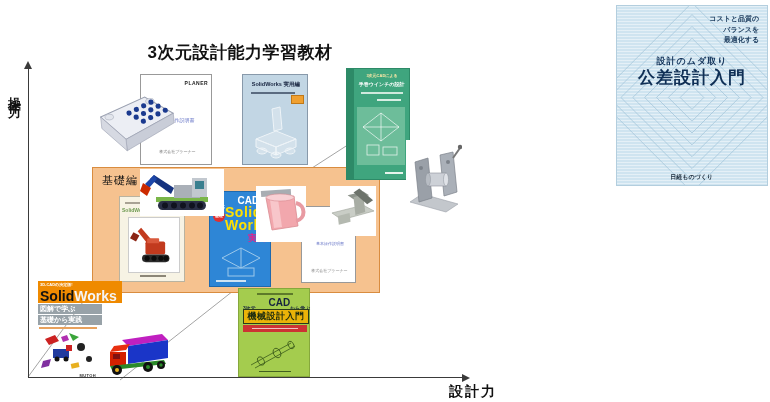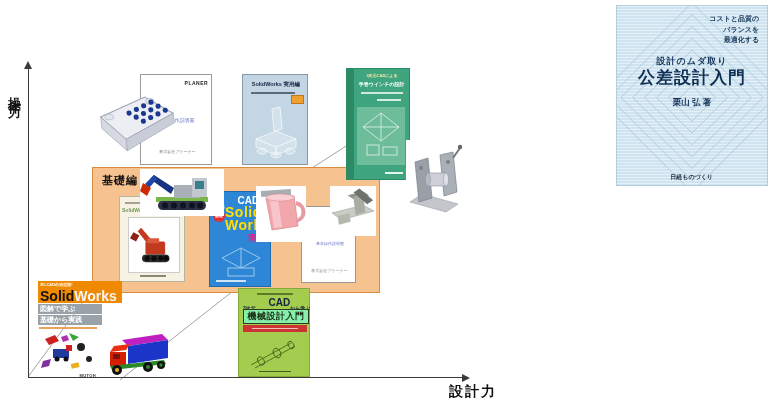--- a/index.html
+++ b/index.html
@@ -25,20 +25,21 @@
     <line x1="312" y1="168" x2="357" y2="139" stroke="#9a9a9a" stroke-width="0.9"></line>
   </svg>
 
   <div class="abs" style="left:28px;top:68px;width:1px;height:310px;background:#3a3a3a;"></div>
   <div class="abs" style="left:24px;top:61px;width:0;height:0;border-left:4px solid transparent;border-right:4px solid transparent;border-bottom:8px solid #3a3a3a;"></div>
   <div class="abs" style="left:28px;top:377px;width:438px;height:1px;background:#3a3a3a;"></div>
   <div class="abs" style="left:462px;top:373.5px;width:0;height:0;border-top:4px solid transparent;border-bottom:4px solid transparent;border-left:8px solid #3a3a3a;"></div>
   <div class="abs" style="left:5px;top:87px;writing-mode:vertical-rl;font-size:13px;font-weight:700;letter-spacing:4px;">操作力</div>
   <div class="abs" style="left:405px;top:383px;font-size:14px;font-weight:700;letter-spacing:2px;padding-left:44px;">設計力</div>
 
+  <div class="abs" style="left:138px;top:41px;width:204px;text-align:center;font-size:17px;font-weight:700;letter-spacing:.5px;">3次元設計能力学習教材</div>
 
   <div class="book" style="left:140px;top:74px;width:72px;height:91px;background:#fff;border:1px solid #999;z-index:2;">
     <div class="ctr" style="right:3px;top:4px;width:50px;height:8px;justify-content:flex-end;">
       <span class="mx s5" style="transform-origin:100% 50%;font-weight:700;letter-spacing:1px;color:#222;">PLANER</span>
     </div>
     <div class="ctr" style="left:0;top:40px;width:72px;height:10px;">
       <span class="mx s5" style="color:#6a78c8;">基本操作説明書</span>
     </div>
     <div class="ctr" style="left:0;bottom:8px;width:72px;height:8px;">
       <span class="mx s4" style="color:#777;">株式会社プラーナー</span>
@@ -120,21 +121,21 @@
       <ellipse cx="22" cy="39.5" rx="2.5" ry="6.5" fill="#b7bcc3" stroke="#8c929a" stroke-width=".5"></ellipse>
       <ellipse cx="40" cy="39.5" rx="2.5" ry="6.5" fill="#dfe2e7" stroke="#8c929a" stroke-width=".5"></ellipse>
       <line x1="47" y1="18" x2="54" y2="8" stroke="#777" stroke-width="2"></line>
       <circle cx="54" cy="7" r="2.2" fill="#666"></circle>
       <circle cx="15" cy="28" r="2" fill="#7b8189"></circle>
       <circle cx="42" cy="22" r="2" fill="#7b8189"></circle>
     </svg>
   </div>
 
   <div class="abs" style="left:92px;top:167px;width:286px;height:124px;background:#f6c28f;border:1px solid #d98c3f;z-index:1;"></div>
-  <div class="abs" style="left:102px;top:173px;font-size:11px;font-weight:700;letter-spacing:1px;z-index:2;">基礎編</div>
+  <div class="abs" style="left:102px;top:173px;font-size:11px;font-weight:400;letter-spacing:1px;z-index:2;">基礎編</div>
 
   <div class="book" style="left:119px;top:196px;width:66px;height:86px;background:#f7f3e4;border:1px solid #b9b3a0;z-index:2;">
     <div class="tbar" style="left:5px;top:5px;width:40px;background:#a8a294;height:1.5px;"></div>
     <div class="ctr" style="left:2px;top:9px;width:50px;height:8px;justify-content:flex-start;">
       <span class="mx s5" style="transform-origin:0 50%;color:#6f9a52;font-weight:700;">SolidWorks編</span>
     </div>
     <div class="abs" style="left:8px;top:20px;width:50px;height:54px;background:#fff;border:1px solid #ccc;">
       <svg width="48" height="52" viewBox="0 0 56 56" style="margin:1px;">
         <polygon points="20,26 9,12 13,8 25,22" fill="#c23a1e"></polygon>
         <polygon points="4,13 11,17 7,24 0,20" fill="#8c2414"></polygon>
@@ -268,21 +269,21 @@
       <circle cx="57" cy="33" r="4" fill="#111"></circle>
         <circle cx="57" cy="33" r="1.7" fill="#2a8a2a"></circle>
     </svg>
   </div>
 
   <div class="book" style="left:238px;top:288px;width:72px;height:89px;background:#a4cc4e;border:1px solid #86a83c;z-index:2;">
     <div class="tbar" style="left:18px;top:4px;width:36px;background:#5d7a2a;height:1.5px;"></div>
     <div class="abs" style="left:4px;top:8px;width:66px;white-space:nowrap;">
       <span class="mx s5" style="transform-origin:0 50%;color:#16233f;font-weight:700;">3次元</span><span style="color:#16233f;font-weight:800;font-size:10px;vertical-align:top;">CAD</span><span class="mx s5" style="transform-origin:0 50%;color:#16233f;font-weight:700;">から学ぶ</span>
     </div>
-    <div class="ctr" style="left:4px;top:20px;width:64px;height:13px;background:#86efac;border:1px solid #2a3a1a;">
+    <div class="ctr" style="left:4px;top:20px;width:64px;height:13px;background:#eab308;border:1px solid #2a3a1a;">
       <span style="font-size:9px;font-weight:800;color:#1a2a10;letter-spacing:.5px;">機械設計入門</span>
     </div>
     <div class="ctr" style="left:4px;top:36px;width:64px;height:7px;background:#cc3333;">
       <span class="tbar" style="position:static;width:46px;background:#f0c0c0;height:1.5px;"></span>
     </div>
     <svg class="abs" style="left:8px;top:46px;" width="56" height="34" viewBox="0 0 56 34">
       <g stroke="#3a5a1a" stroke-width="0.8" fill="none">
         <line x1="4" y1="30" x2="44" y2="8"></line>
         <line x1="8" y1="33" x2="48" y2="11"></line>
         <ellipse cx="14" cy="26" rx="3" ry="4.5" transform="rotate(-28 14 26)"></ellipse>
@@ -307,20 +308,19 @@
         <polygon points="76,-4 172,92 76,188 -20,92"></polygon>
       </g>
     </svg>
     <div class="abs" style="right:8px;top:8px;text-align:right;color:#1a3a5c;">
       <span class="mx s7" style="display:block;transform-origin:100% 50%;font-weight:700;">コストと品質の</span>
       <span class="mx s7" style="display:block;transform-origin:100% 50%;font-weight:700;">バランスを</span>
       <span class="mx s7" style="display:block;transform-origin:100% 50%;font-weight:700;">最適化する</span>
     </div>
     <div class="abs" style="left:0;top:60px;width:150px;text-align:center;font-size:17px;font-weight:800;color:#0f2f55;letter-spacing:1px;">公差設計入門</div>
     <div class="abs" style="left:0;top:49px;width:150px;text-align:center;font-size:9px;font-weight:700;color:#13335a;letter-spacing:1px;">設計のムダ取り</div>
-    <div class="abs" style="left:0;top:91px;width:150px;text-align:center;font-size:8.5px;font-weight:700;color:#13335a;">栗山 弘 著</div>
     <div class="ctr" style="left:0;bottom:4px;width:150px;height:8px;">
       <span class="mx s6" style="color:#1a2a3a;font-weight:700;">日経ものづくり</span>
     </div>
   </div>
 
 
 </div>
 
 </body></html>

